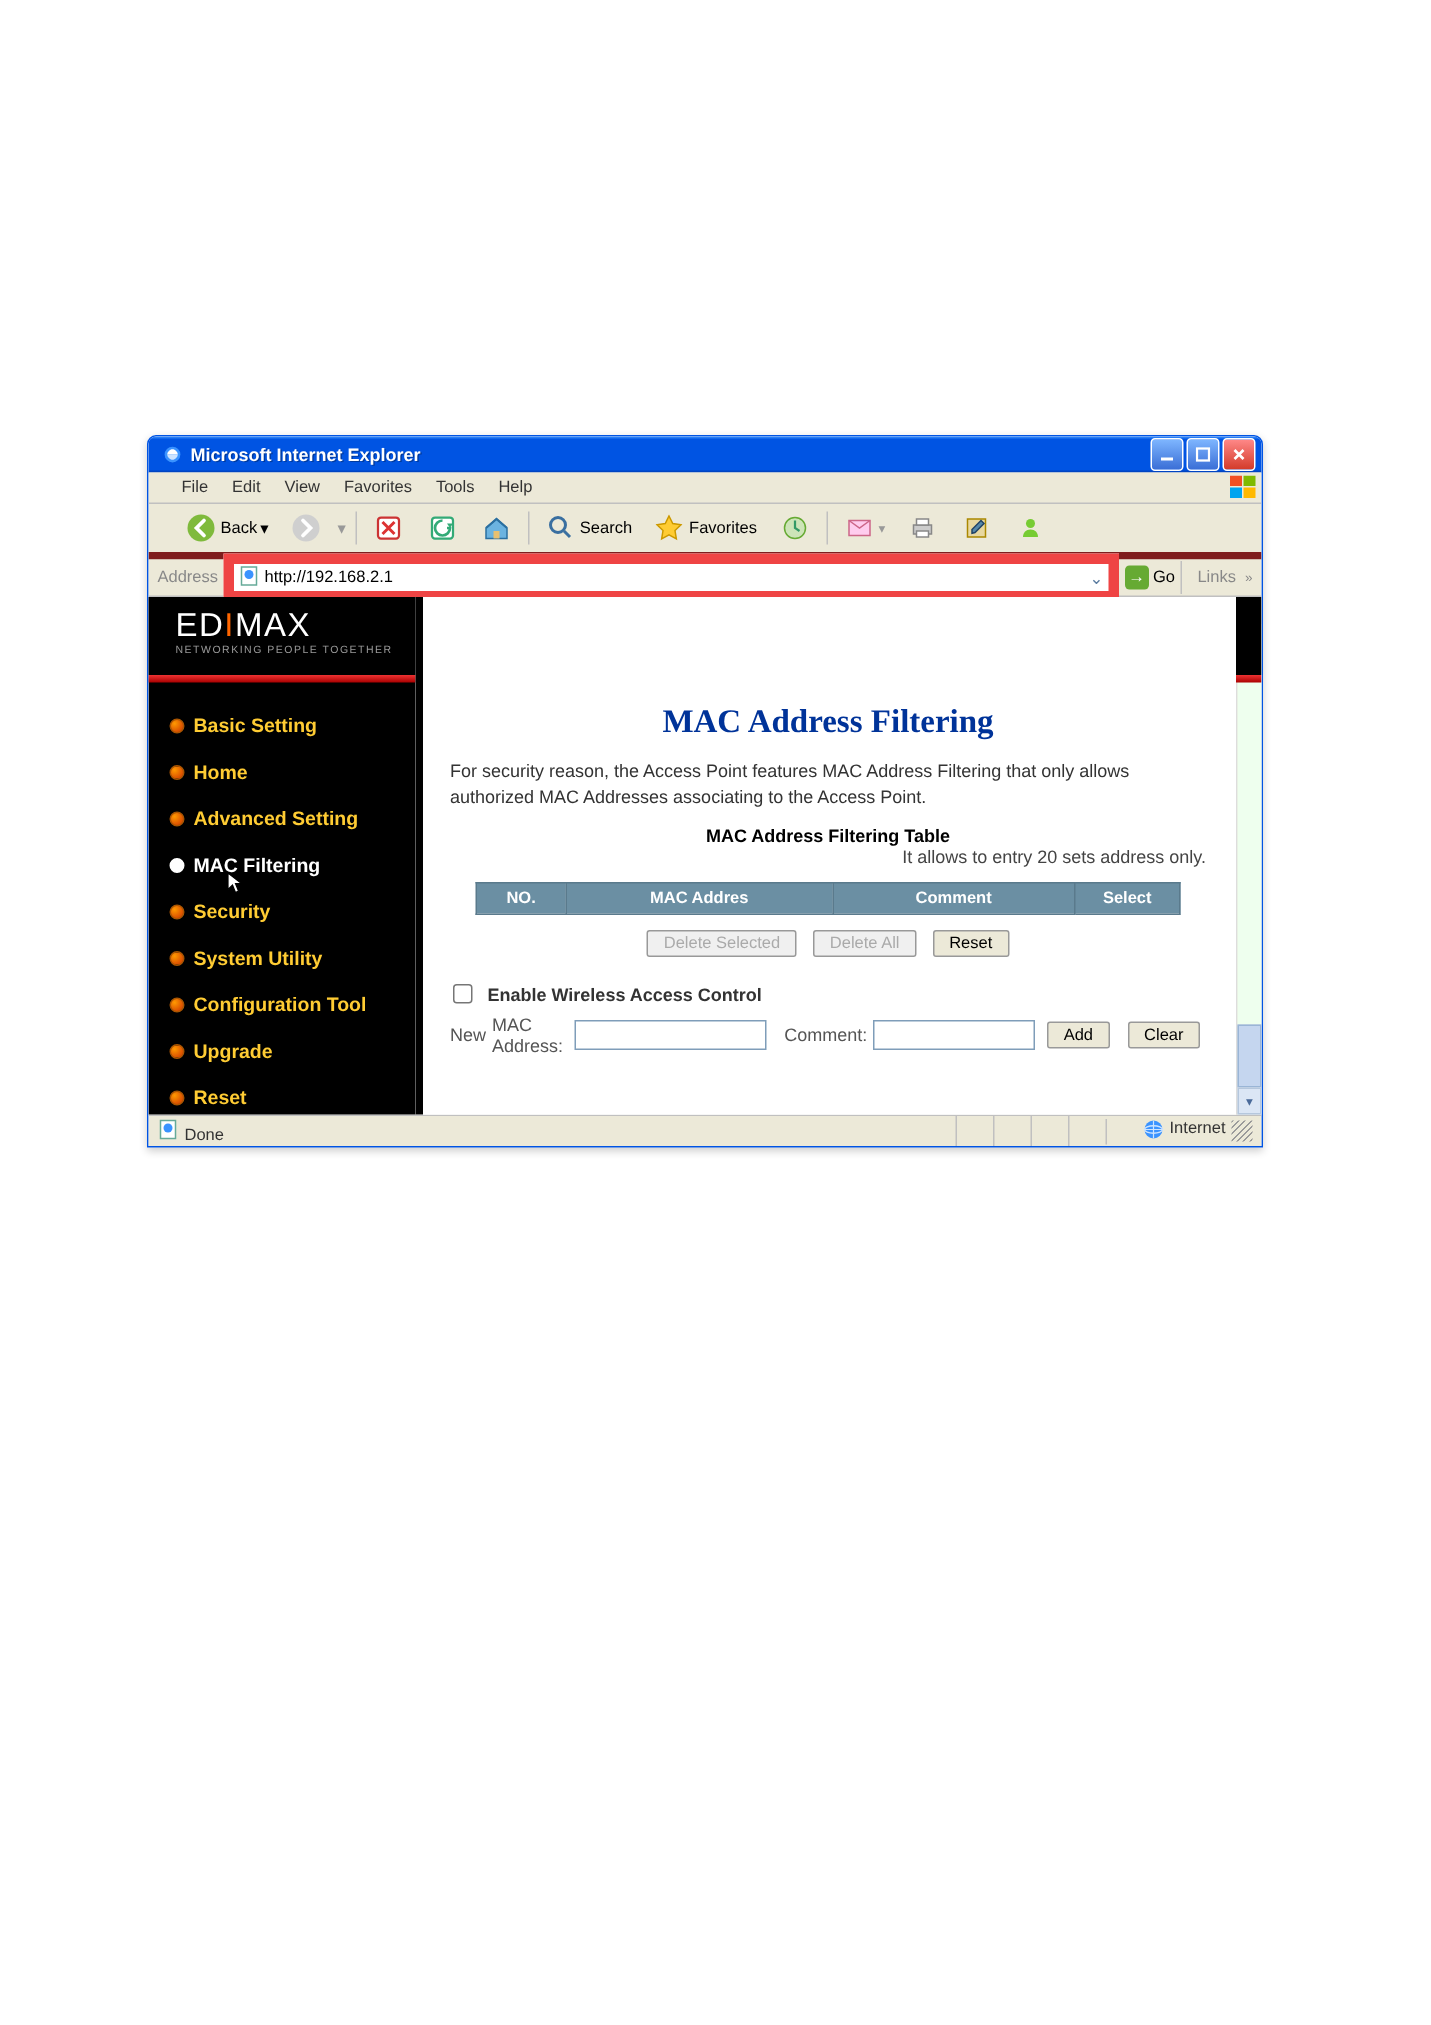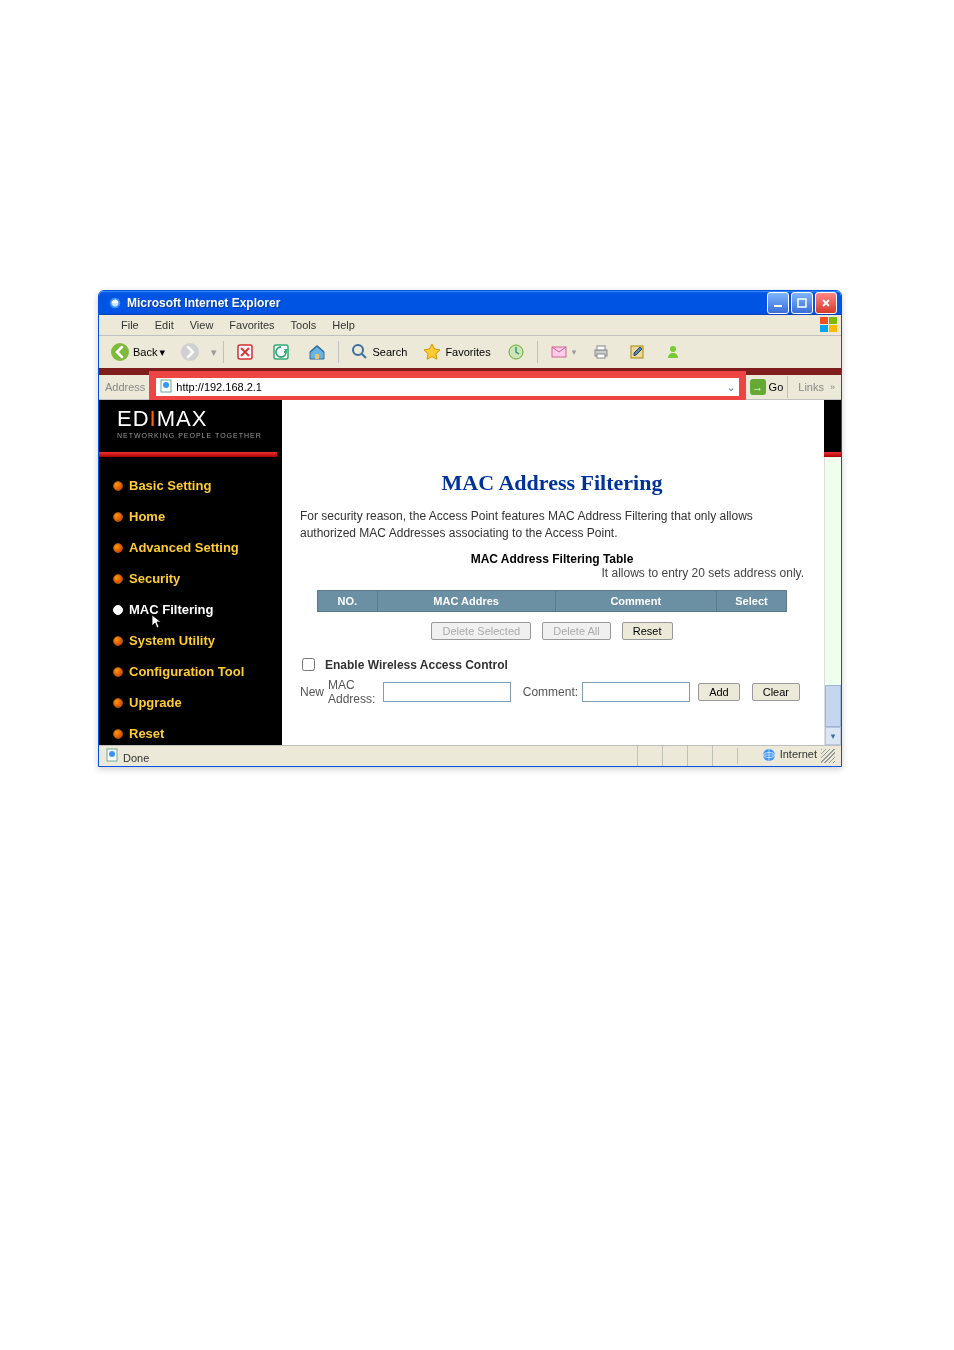--- a/index.html
+++ b/index.html
@@ -9,21 +9,21 @@
 .titlebar .ie-icon{width:14px;height:14px;margin:0 5px;display:inline-block}
 .titlebar .ie-icon svg{width:14px;height:14px}
 .titlebar .title-text{flex:1;font-weight:bold;font-size:12px;text-shadow:1px 1px 0 rgba(0,0,0,.3)}
 .win-btns{display:flex;gap:2px}
 .win-btn{width:20px;height:20px;border:1px solid #fff;border-radius:3px;display:flex;align-items:center;justify-content:center;color:#fff;font-weight:bold;cursor:pointer}
 .win-min,.win-max{background:linear-gradient(to bottom,#7eb6ff,#3a6ed6)}
 .win-close{background:linear-gradient(to bottom,#f88,#d33b2a)}
 .menubar{height:20px;background:#ece9d8;border-bottom:1px solid #c0c0c0;display:flex;align-items:center;padding-left:22px;gap:16px;color:#333}
 .menubar span{cursor:pointer}
 .menubar .flag{margin-left:auto;width:24px;height:18px;display:flex;align-items:center;justify-content:center}
-.toolbar{height:32px;background:#ece9d8;border-bottom:7px solid #7f1d1d;display:flex;align-items:center;padding:0 6px;gap:6px}
+.toolbar{height:32px;background:#ece9d8;border-bottom:5px solid #7f1d1d;display:flex;align-items:center;padding:0 20px;gap:6px}
 .tb-btn{display:flex;align-items:center;gap:2px;cursor:pointer;padding:2px 4px;border-radius:3px}
 .icon-box{width:22px;height:22px;display:flex;align-items:center;justify-content:center}
 .sep{width:1px;height:22px;background:#c0c0c0}
 .addressbar{height:24px;background:#ece9d8;border-bottom:1px solid #c0c0c0;display:flex;align-items:center;padding:0 6px;gap:4px}
 .addr-label{color:#888}
 .addr-input{flex:1;height:18px;border:7px solid #ef4444;background:#fff;display:flex;align-items:center;padding:0 3px;gap:3px}
 .addr-input .dd{margin-left:auto;color:#5b7ca0;cursor:pointer}
 .go-btn{display:flex;align-items:center;gap:3px;cursor:pointer}
 .go-arrow{width:16px;height:16px;background:#6a3;border-radius:3px;display:flex;align-items:center;justify-content:center;color:#fff;font-weight:bold}
 .links-lbl{color:#888;margin-left:6px}
@@ -259,29 +259,29 @@
             <span>Basic Setting</span>
           </div>
         <div class="nav-item">
             <span class="bullet"></span>
             <span>Home</span>
           </div>
         <div class="nav-item">
             <span class="bullet"></span>
             <span>Advanced Setting</span>
           </div>
-        <div class="nav-item">
-            <span class="bullet"></span>
-            <span>Security</span>
-          </div>
         <div class="nav-item active">
             <span class="bullet"></span>
             <span style="position:relative"><span>MAC Filtering</span><span class="cursor" style="position:absolute;left:26px;top:6px"><svg width="14" height="16">
                   <path d="M1 1l0 11 3-3 2 5 2-1-2-5 4 0z" fill="#fff" stroke="#000" stroke-width="0.8"></path>
                 </svg></span></span>
+          </div>
+        <div class="nav-item">
+            <span class="bullet"></span>
+            <span>Security</span>
           </div>
         <div class="nav-item">
             <span class="bullet"></span>
             <span>System Utility</span>
           </div>
         <div class="nav-item">
             <span class="bullet"></span>
             <span>Configuration Tool</span>
           </div>
         <div class="nav-item">

